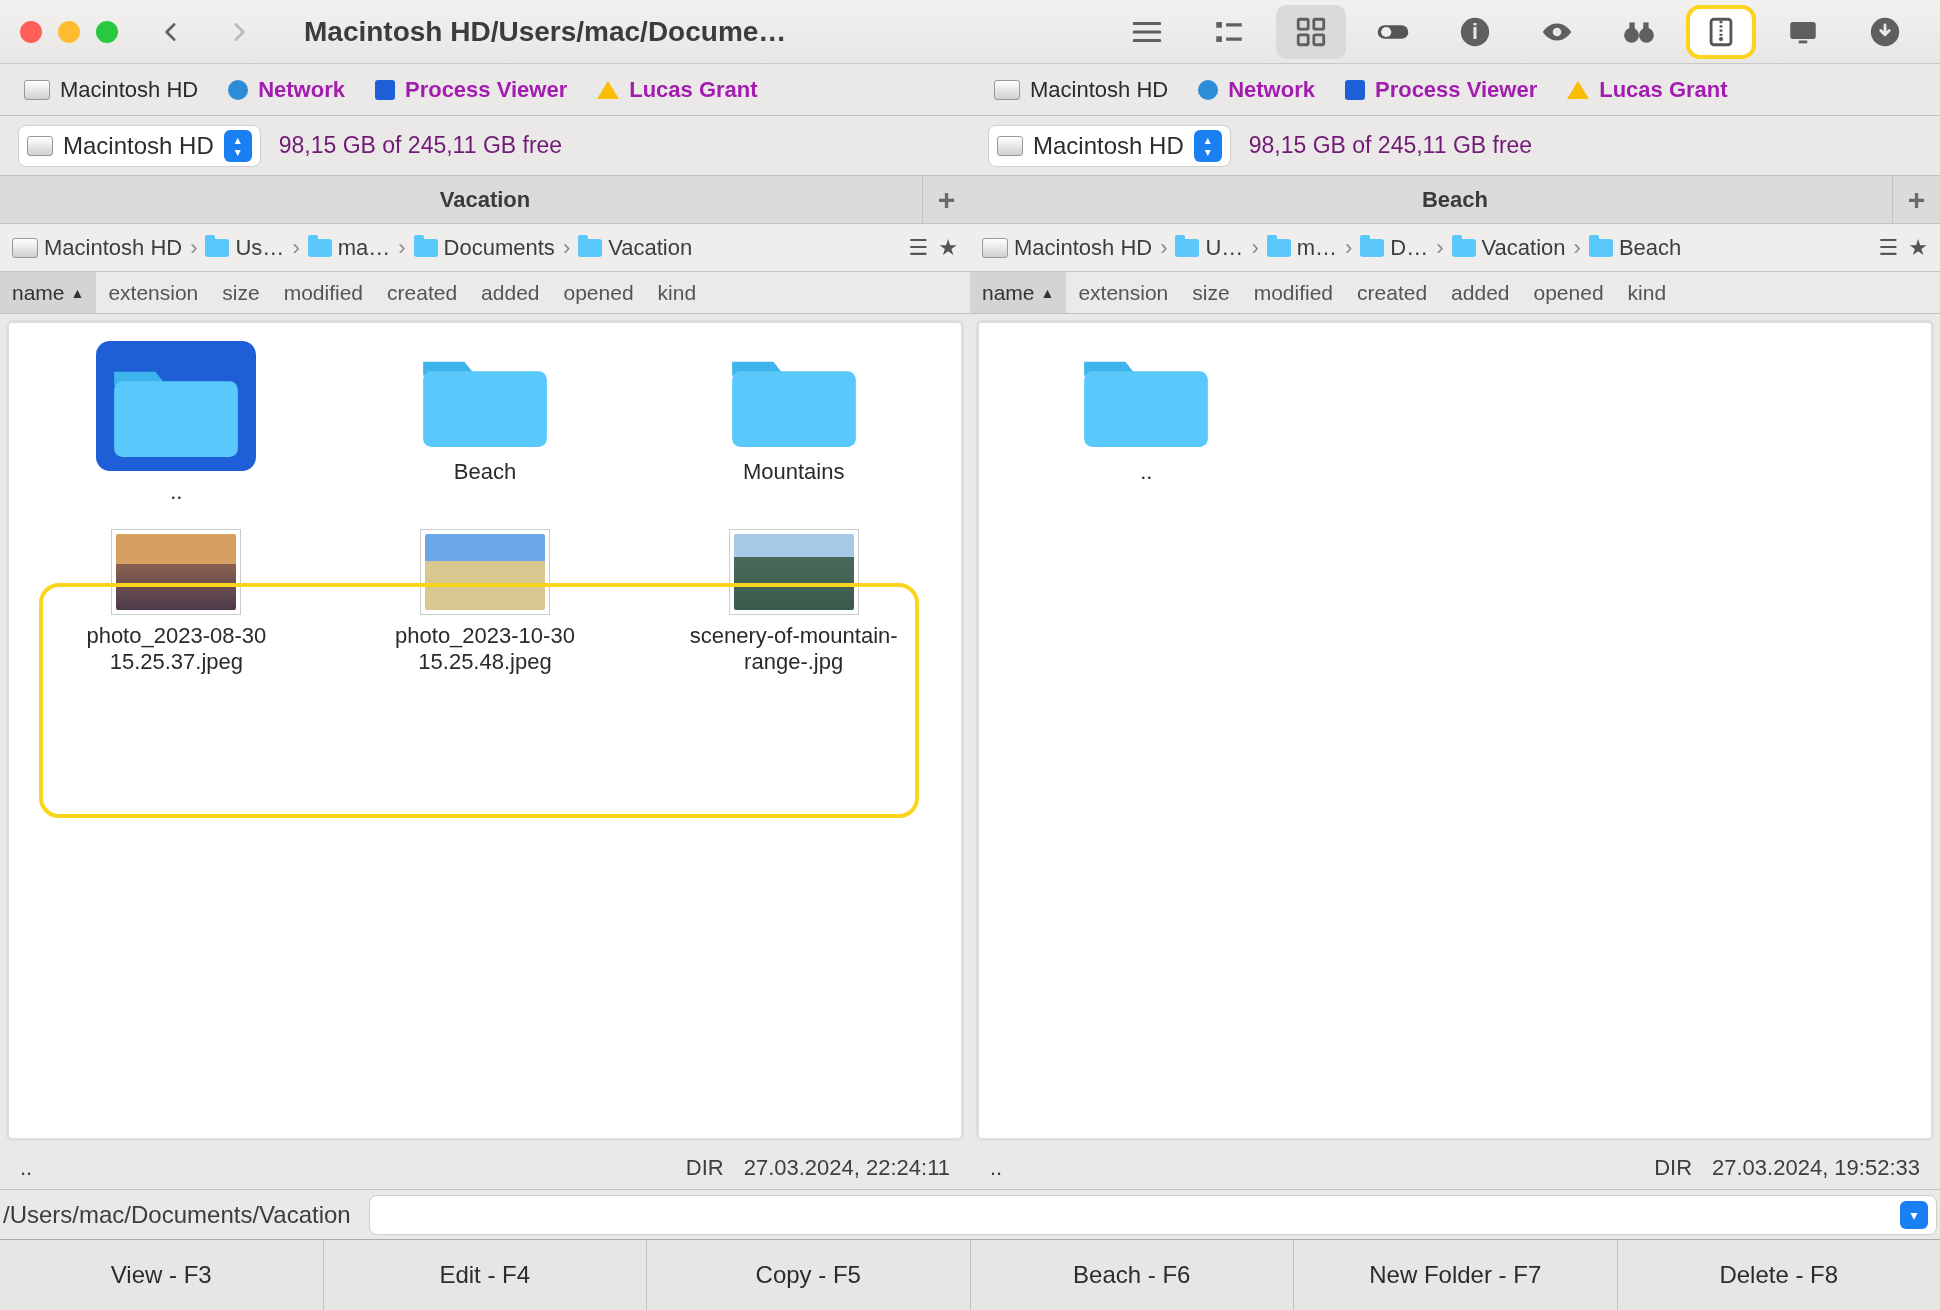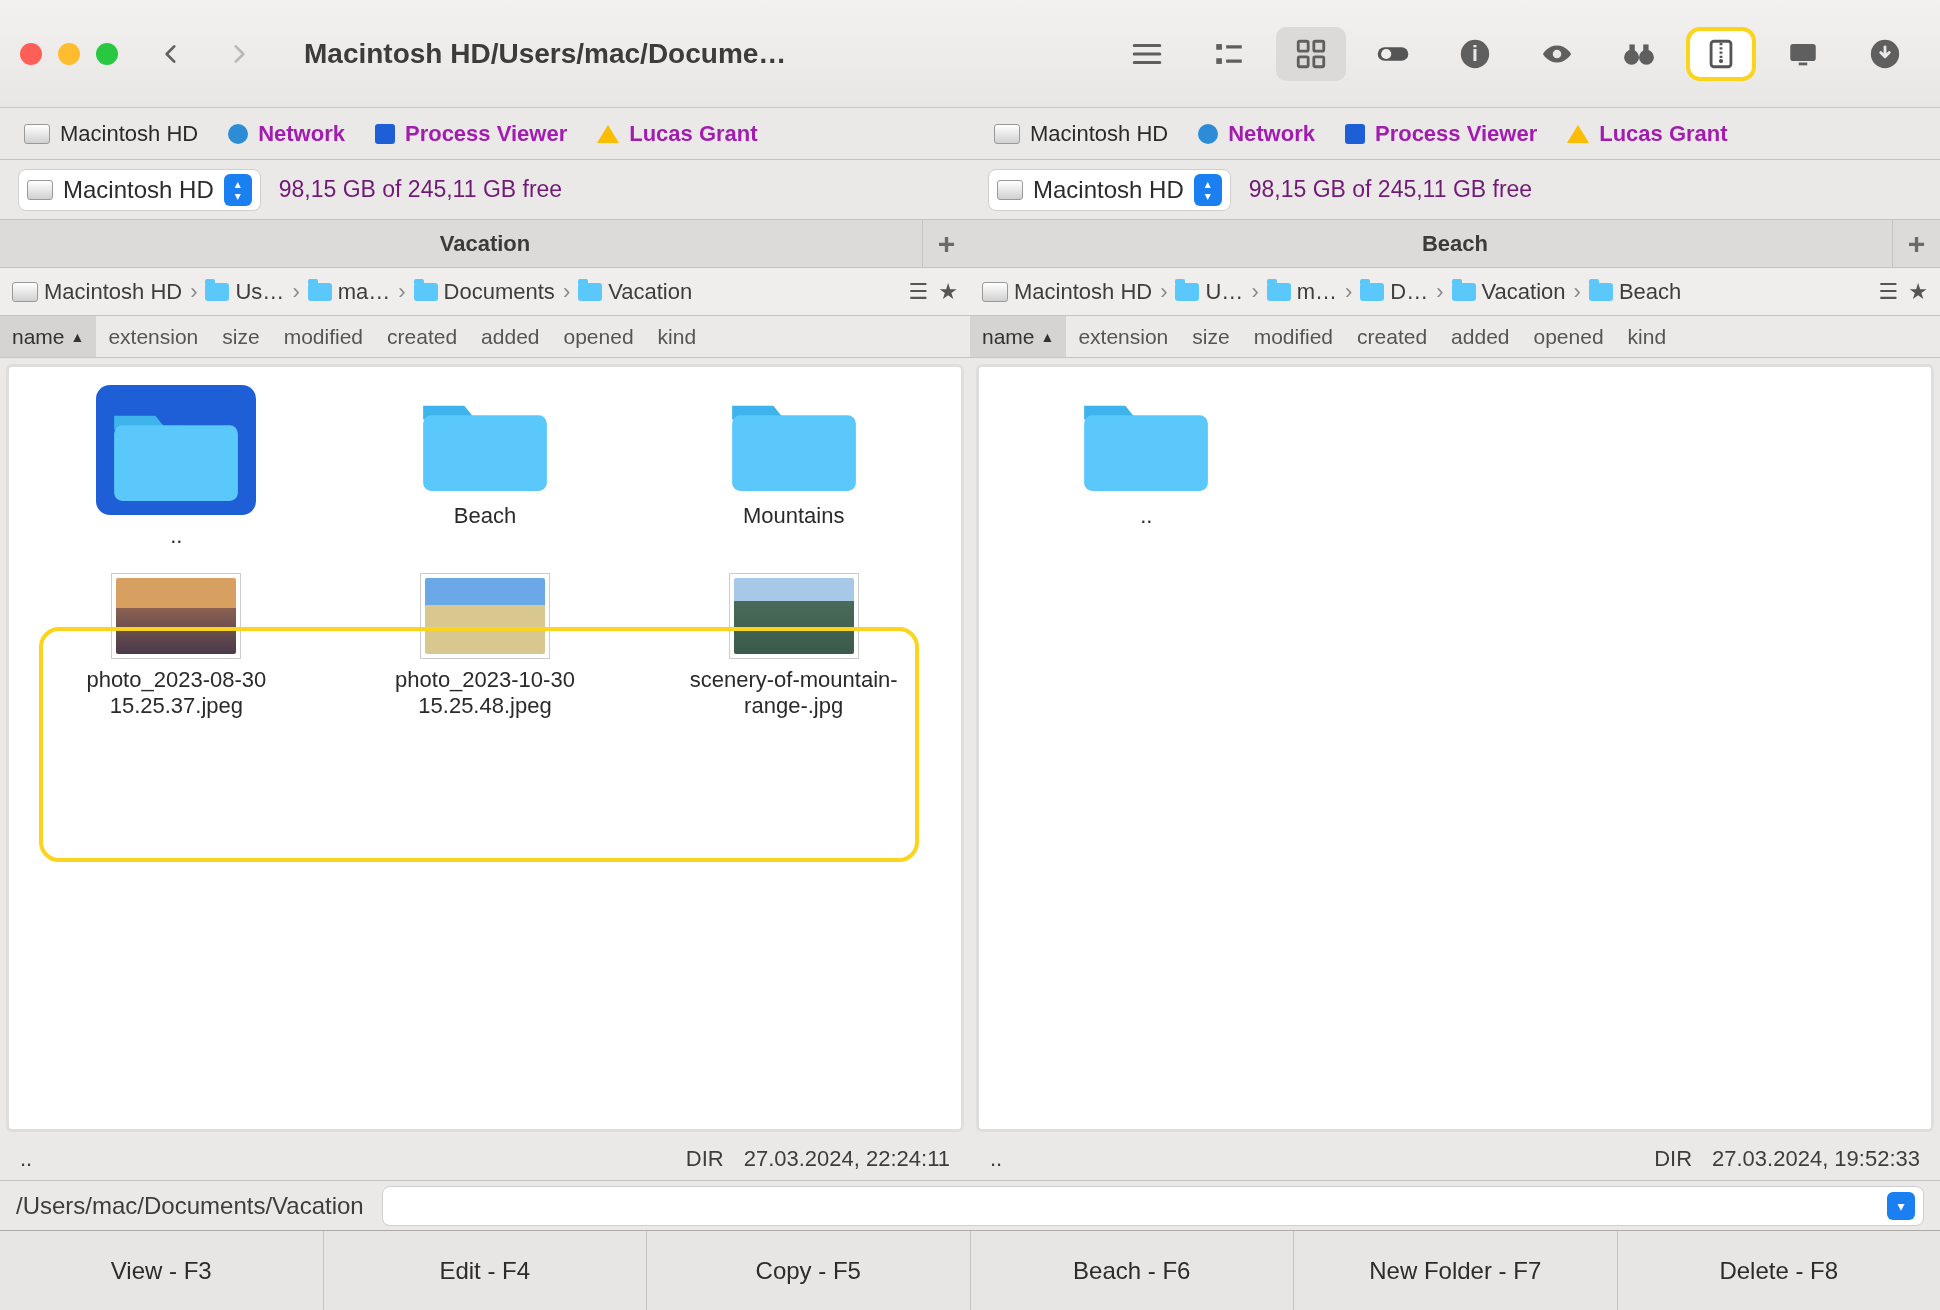--- a/index.html
+++ b/index.html
@@ -1,21 +1,21 @@
 <!DOCTYPE html>
 <html><head>
 <meta charset="utf-8">
 <style>
 * { margin: 0; padding: 0; box-sizing: border-box; font-family: -apple-system, BlinkMacSystemFont, "Segoe UI", sans-serif; }
 body { background: #eae9e8; width: 1940px; height: 1310px; overflow: hidden; }
 
 .window { width: 100%; height: 100%; display: flex; flex-direction: column; background: #eae9e8; border-radius: 14px; }
 
 
-.titlebar { height: 108px; display: flex; align-items: center; padding: 0 20px; background: linear-gradient(#f3f1ef,#e9e7e5); border-bottom: 1px solid #c9c7c5; }
+.titlebar { height: 64px; display: flex; align-items: center; padding: 0 20px; background: linear-gradient(#f3f1ef,#e9e7e5); border-bottom: 1px solid #c9c7c5; }
 .traffic { display: flex; gap: 16px; margin-right: 28px; }
 .traffic span { width: 22px; height: 22px; border-radius: 50%; }
 .tl-close { background: #ff5f57; }
 .tl-min { background: #febc2e; }
 .tl-max { background: #28c840; }
 .nav-arrows { display: flex; gap: 18px; margin-right: 40px; align-items: center; }
 .nav-arrow { width: 50px; height: 50px; display:flex; align-items:center; justify-content:center; color:#616161; font-size:28px; border-radius:8px;}
 .nav-arrow.fwd { color:#b9b9b9; }
 .title-text { font-size: 28px; font-weight: 600; color: #3c3c3c; flex: 0 0 auto; margin-right:40px;}
 .toolbar-icons { display:flex; gap:12px; margin-left:auto; align-items:center;}
@@ -69,26 +69,26 @@
 .thumb { width: 130px; height: 86px; background:#fff; border:1px solid #ccc; padding:4px; display:flex; align-items:center; justify-content:center;}
 .thumb-inner { width:100%; height:100%; border-radius:2px;}
 .selection-box { position:absolute; border: 4px solid #fbd41e; border-radius: 20px; pointer-events:none;}
 
 
 .status-row { display:flex; height: 42px; font-size:22px; color:#3d3d3d;}
 .status-half { flex:1; display:flex; align-items:center; padding: 0 20px;}
 .status-half .dir { margin-left:auto; margin-right: 20px;}
 
 
-.path-row { height: 50px; display:flex; align-items:center; padding: 0 16px; gap: 18px; font-size:24px; color:#3d3d3d; border-top:1px solid #c5c3c1;}
+.path-row { height: 50px; display:flex; align-items:center; padding: 0 3px; gap: 18px; font-size:24px; color:#3d3d3d; border-top:1px solid #c5c3c1;}
 .path-input { flex:1; background:#fff; border:1px solid #d0cfce; border-radius:8px; height:40px; display:flex; align-items:center; justify-content:flex-end; padding: 0 8px;}
 .path-input .dd { width:28px; height:28px; background:#1a7ff1; border-radius:6px; display:flex;align-items:center;justify-content:center; color:#fff; font-size:14px;}
 
 
-.bottom-row { display:flex; height: 80px; border-top:1px solid #aeacaa;}
+.bottom-row { display:flex; height: 71px; border-top:1px solid #aeacaa;}
 .bottom-btn { flex:1; display:flex; align-items:center; justify-content:center; font-size:24px; color:#2c2c2c; border-right:1px solid #c5c3c1; background:#e8e6e4;}
 .bottom-btn:last-child { border-right:none;}
 
 .folder-svg-fill { fill: #5ac8fa; }
 .folder-svg-tab { fill: #3fb4ec; }
 .hd-icon { width:26px; height:20px; background: linear-gradient(#fff,#d0d0d0); border:1px solid #999; border-radius:3px; display:inline-block;}
 .globe-icon { width:20px;height:20px;border-radius:50%;background:#2d8cd6;display:inline-block;}
 .drive-small-icon{width:20px;height:20px;background:#1e5fd8;border-radius:3px;display:inline-block;}
 .gdrive-icon{width:0;height:0;border-left:11px solid transparent;border-right:11px solid transparent;border-bottom:18px solid #fbbc04;display:inline-block;}
 .folder-mini{width:24px;height:18px;background:#5ac8fa;border-radius:3px;display:inline-block;position:relative;}

